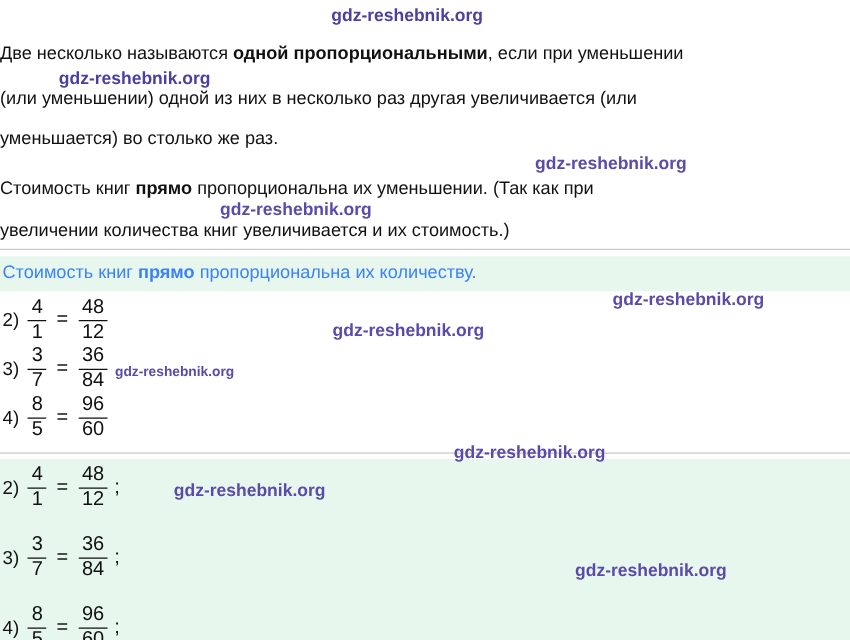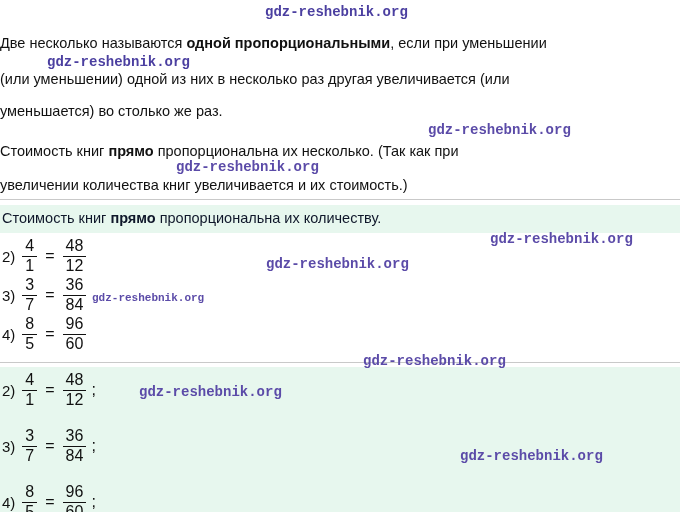--- a/index.html
+++ b/index.html
@@ -17,21 +17,21 @@
     overflow: hidden;
   }
   .page {
     position: relative;
     width: 680px;
     height: 512px;
   }
   .wm {
     position: absolute;
     color: #5b4ba8;
-    font-family: Liberation Mono, monospace;
+    font-family: Liberation Sans, sans-serif;
     font-weight: bold;
     font-size: 13.5px;
     white-space: nowrap;
     pointer-events: none;
   }
   .wm.top {
     color: #4b3fa0;
     font-size: 14px;
   }
   .para {
@@ -48,21 +48,21 @@
   .band {
     position: absolute;
     left: 0;
     width: 680px;
     background: #e7f7ee;
   }
   .band-text {
     position: absolute;
     left: 2px;
     font-size: 14.5px;
-    color: #0f172a;
+    color: #3b82f6;
   }
   .hr {
     position: absolute;
     left: 0;
     width: 680px;
     height: 1px;
     background: #c9c9c9;
   }
   .eq {
     position: absolute;
@@ -113,21 +113,21 @@
       <div class="hr" style="top: 362px;"></div>
     </div>
   <div id="bands-layer">
       <div class="band" style="top: 205px; height: 28px;"></div>
       <div class="band" style="top: 367px; height: 145px;"></div>
     </div>
   <div id="paragraphs-layer">
       <div class="para" style="top: 33px; left: 0px; width: 680px;"><span>Две несколько называются </span><b>одной пропорциональными</b><span>, если при уменьшении</span></div>
       <div class="para" style="top: 69px; left: 0px; width: 656px;"><span>(или уменьшении) одной из них в несколько раз другая увеличивается (или</span></div>
       <div class="para" style="top: 101px; left: 0px; width: 592px;"><span>уменьшается) во столько же раз.</span></div>
-      <div class="para" style="top: 141px; left: 0px; width: 680px;"><span>Стоимость книг </span><b>прямо</b><span> пропорциональна их несколько. (Так как при</span></div>
+      <div class="para" style="top: 141px; left: 0px; width: 680px;"><span>Стоимость книг </span><b>прямо</b><span> пропорциональна их уменьшении. (Так как при</span></div>
       <div class="para" style="top: 175px; left: 0px; width: 540px;"><span>увеличении количества книг увеличивается и их стоимость.)</span></div>
     </div>
   <div id="bandtext-layer">
       <div class="band-text" style="top: 210px;"><span>Стоимость книг </span><b>прямо</b><span> пропорциональна их количеству.</span></div>
     </div>
   <div id="equations-layer">
       <div class="eq" style="left: 2px; top: 238px;">
         <span class="num">2)</span>
         <span class="frac">
           <span class="t">4</span>

